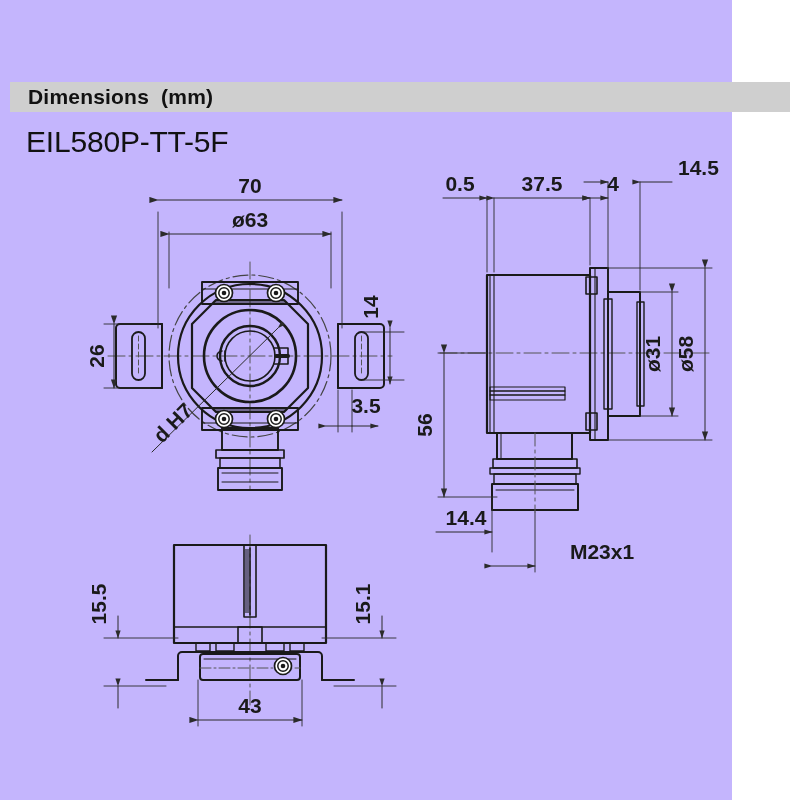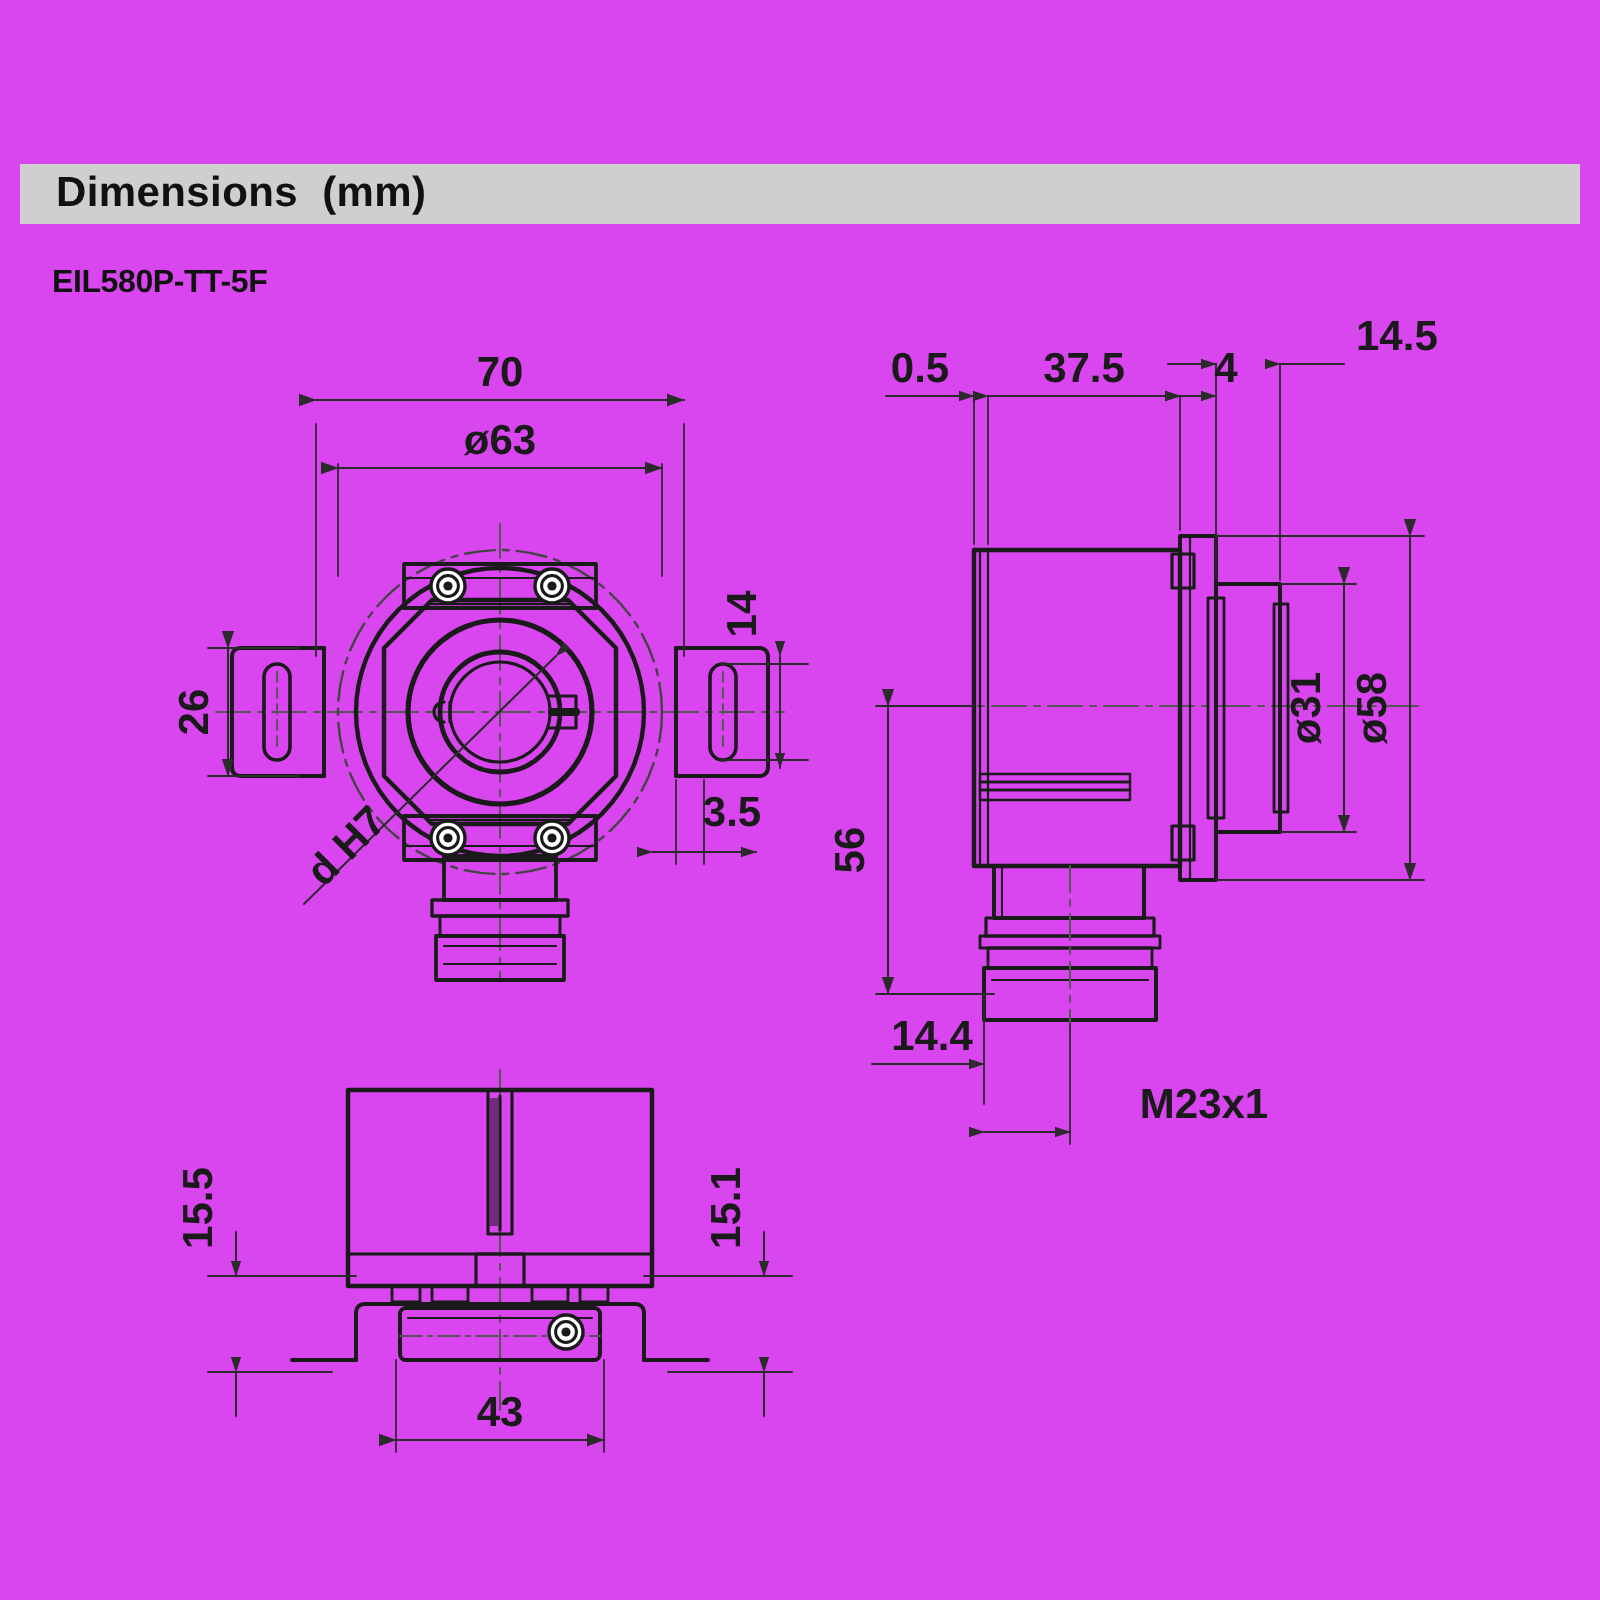--- a/index.html
+++ b/index.html
@@ -1,28 +1,28 @@
 <!DOCTYPE html>
 <html><head>
 <meta charset="utf-8">
 <style>
   html,body{margin:0;padding:0;background:#ffffff;}
   body{width:800px;height:800px;position:relative;
        font-family:"Liberation Sans",sans-serif;
        -webkit-font-smoothing:antialiased;overflow:hidden;}
-  #page{position:absolute;left:0;top:0;width:800px;height:800px;background:#d946ef;}
+  #page{position:absolute;left:0;top:0;width:732px;height:800px;background:#c4b5fd;}
 
   
   .hdr-bar{position:absolute;left:10px;top:82px;width:780px;height:30px;
            background:#cfcfcf;}
   .hdr-title{position:absolute;left:28px;top:84px;width:400px;height:26px;
              font-size:21px;font-weight:bold;color:#111;letter-spacing:.2px;
              line-height:26px;white-space:pre;}
   .model{position:absolute;left:26px;top:128px;width:420px;height:28px;
-         font-size:16px;font-weight:bold;color:#111;line-height:28px;
+         font-size:30px;font-weight:normal;color:#111;line-height:28px;
          letter-spacing:-.2px;white-space:pre;}
 
   
   #dwg{position:absolute;left:0;top:160px;width:800px;height:620px;font-weight:bold;}
   #dwg svg{display:block;}
 </style>
 </head>
 <body>
 
 <div id="page">

